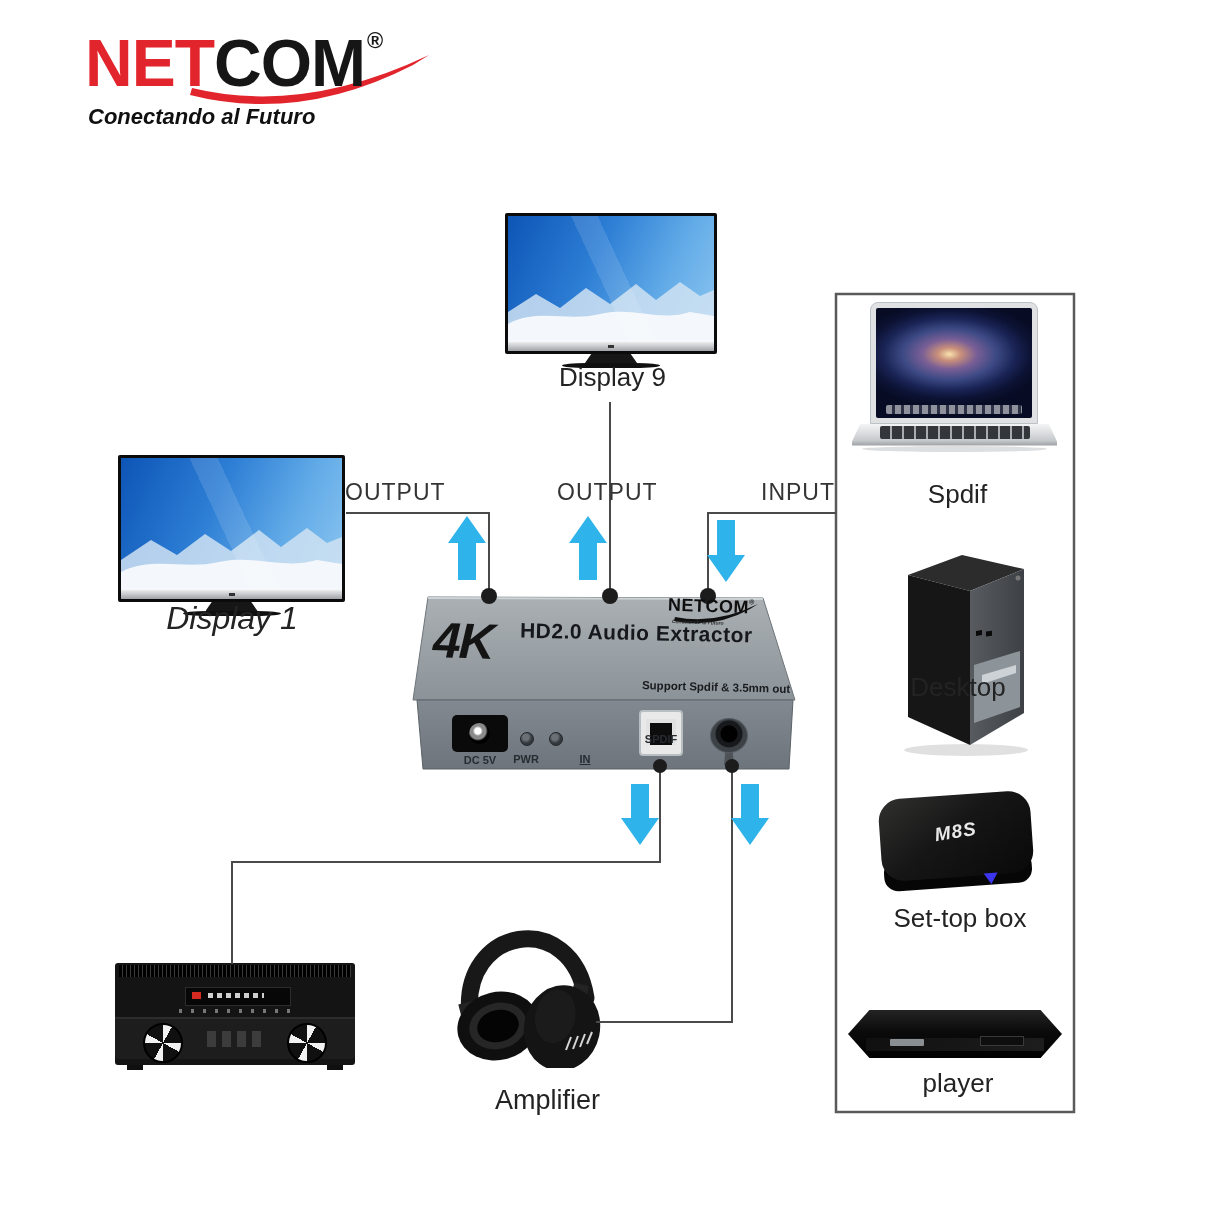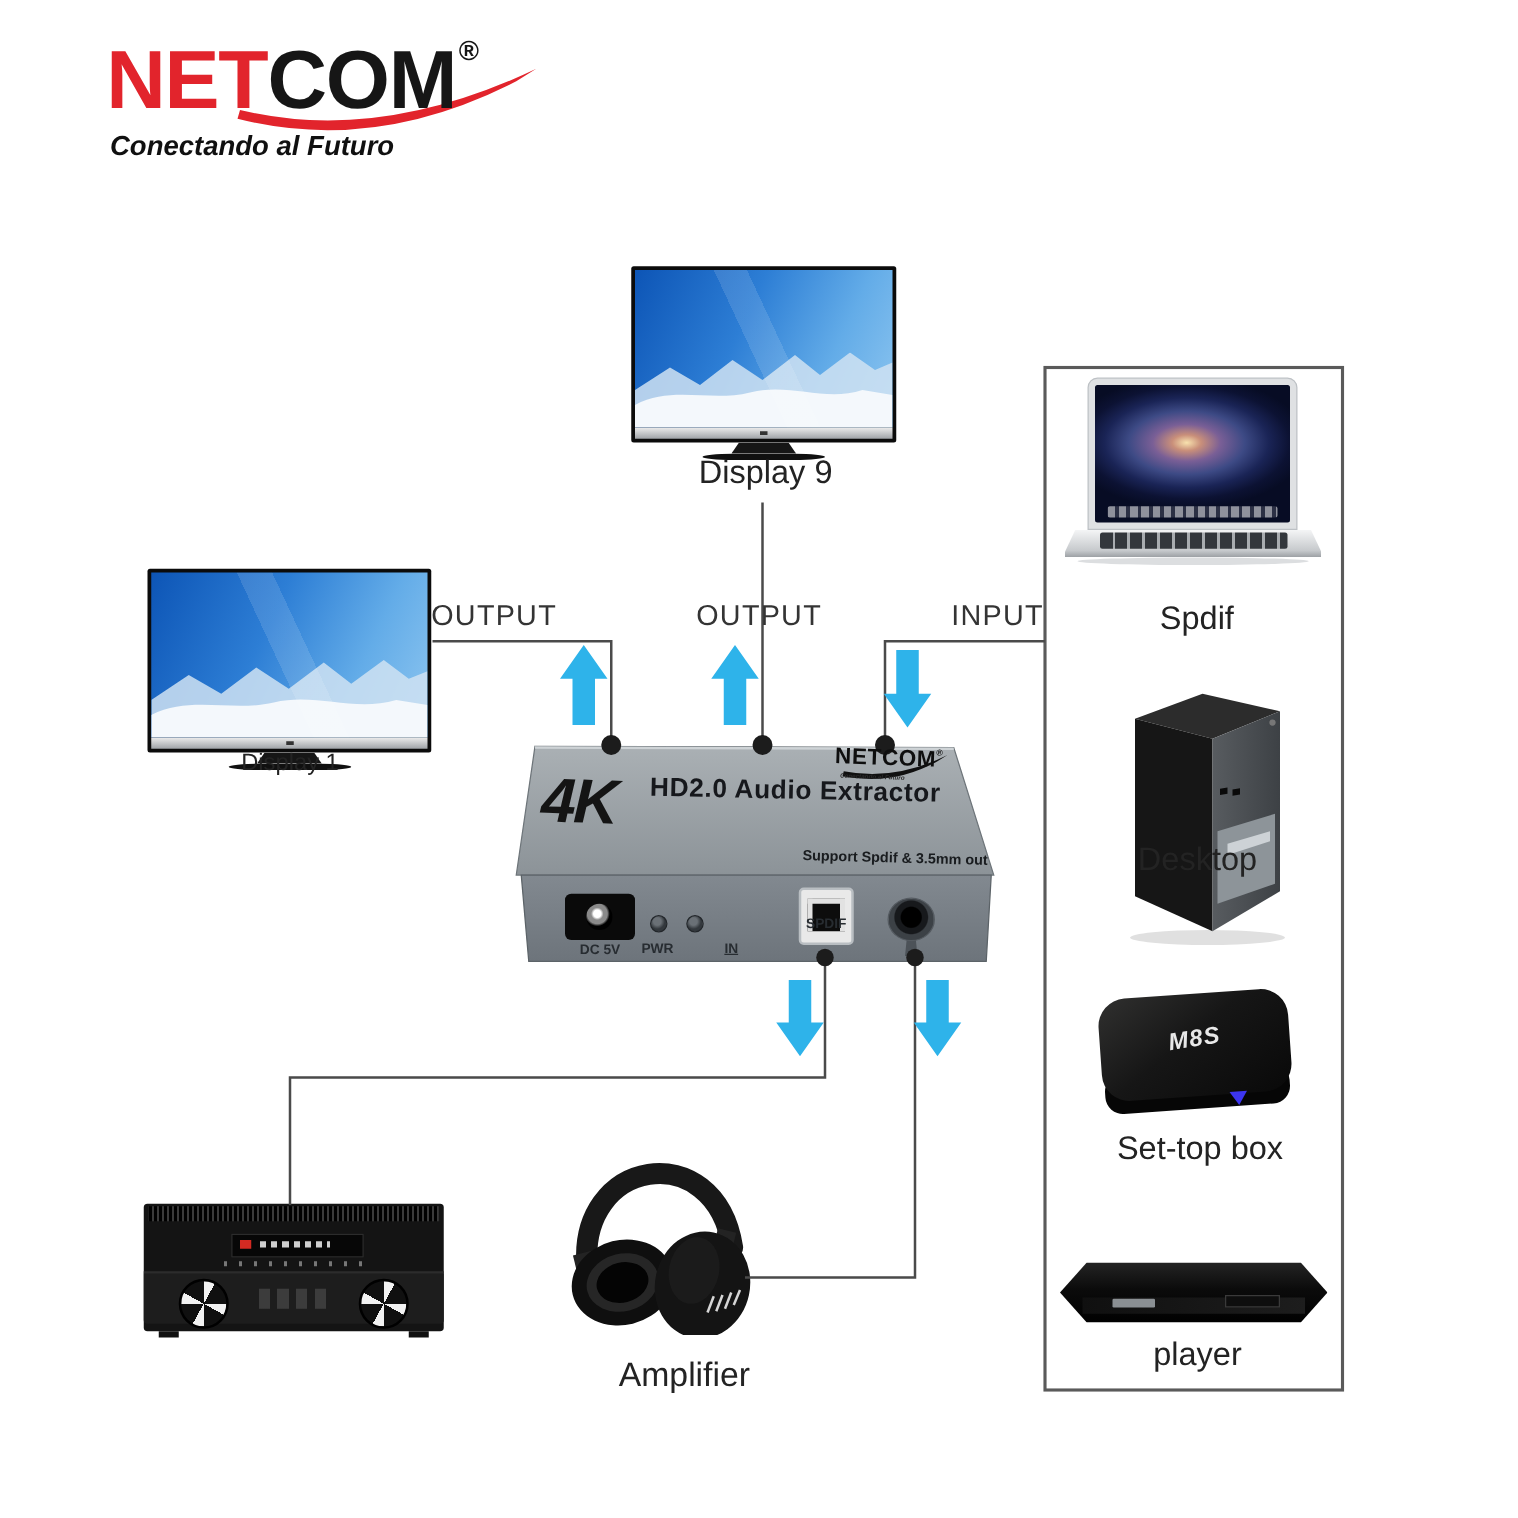--- a/index.html
+++ b/index.html
@@ -160,21 +160,21 @@
         </svg>
         <div class="sheen"></div>
       </div>
       <div class="strip" style="width:221px;">
           <i></i>
         </div>
     </div>
     <div class="neck"></div>
     <div class="base"></div>
   </div>
-  <div class="abs caption" style="left:152px;top:600px;width:160px;font-size:19px;">Display 1</div>
+  <div class="abs caption" style="left:152px;top:600px;width:160px;font-size:32px;font-style:italic;">Display 1</div>
 
   <div class="abs portlabel" style="left:345px;top:479px;">OUTPUT</div>
   <div class="abs portlabel" style="left:557px;top:479px;">OUTPUT</div>
   <div class="abs portlabel" style="left:733px;top:479px;margin-left:28px;">INPUT</div>
 
   <svg class="abs" id="devbody" width="400" height="195">
     <defs>
       <linearGradient id="topg" x1="0" y1="0" x2="0" y2="1">
         <stop offset="0" stop-color="#aab0b4"></stop>
           <stop offset="1" stop-color="#8c9398"></stop>

